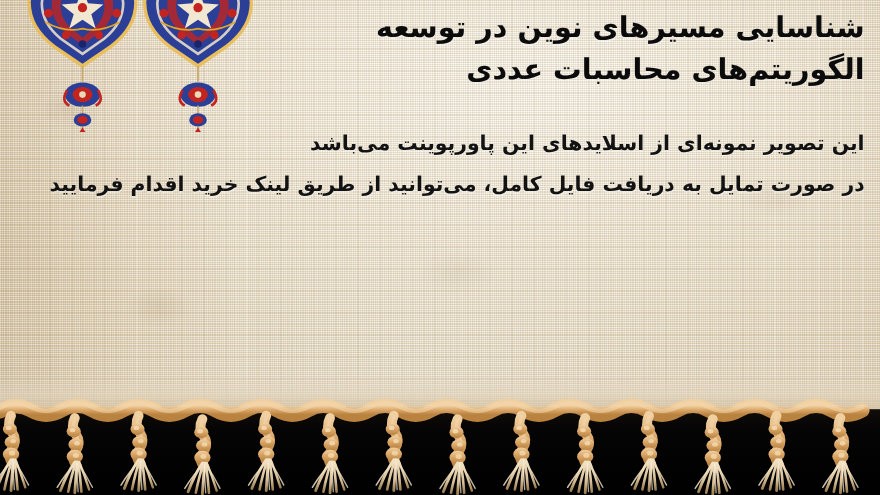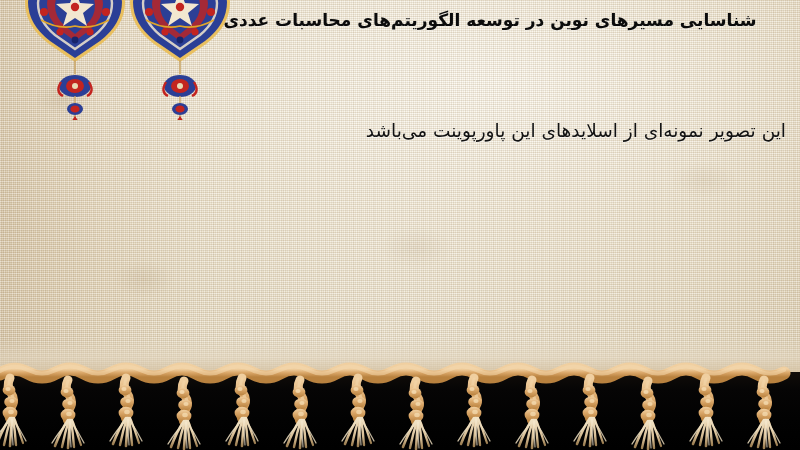--- a/index.html
+++ b/index.html
@@ -72,38 +72,37 @@
   
   .ornaments{position:absolute;top:0;left:0;width:260px;height:120px;}
   .ornaments svg{display:block;}
 
   
   .text-layer{position:absolute;inset:0;}
 
   .slide-title{
     position:absolute;
     top:8px;right:14px;width:592px;
-    text-align:center;
     color:#0b0b0b;
-    font-size:17px;
+    font-size:26px;
     font-weight:700;
     line-height:1.46;
     letter-spacing:.1px;
     text-shadow:0 1px 0 rgba(255,255,255,.42), 0 0 1px rgba(0,0,0,.18);
   }
 
   .body-block{
     position:absolute;
     top:112px;right:14px;width:776px;
     text-align:right;
     color:#121212;
   }
   .body-line{
     font-size:18.5px;
-    font-weight:400;
+    font-weight:700;
     line-height:1;
     height:38px;
     display:flex;
     align-items:center;
     justify-content:flex-start;
     letter-spacing:.1px;
     text-shadow:0 1px 0 rgba(255,255,255,.40);
     white-space:nowrap;
   }
 
@@ -190,20 +189,21 @@
       </g>
     </svg>
   </div>
 
   <div class="text-layer">
 
     <div class="slide-title">شناسایی مسیرهای نوین در توسعه الگوریتم‌های محاسبات عددی</div>
 
     <div class="body-block">
       <div class="body-line">این تصویر نمونه‌ای از اسلایدهای این پاورپوینت می‌باشد</div>
+      <div class="body-line">در صورت تمایل به دریافت فایل کامل، می‌توانید از طریق لینک خرید اقدام فرمایید</div>
     </div>
 
   </div>
 
   <div class="fringe">
     <div class="fringe-fade"></div>
     <div class="fringe-black"></div>
 
     <svg width="800" height="112" viewBox="0 0 800 112" aria-hidden="true">
       <defs>

